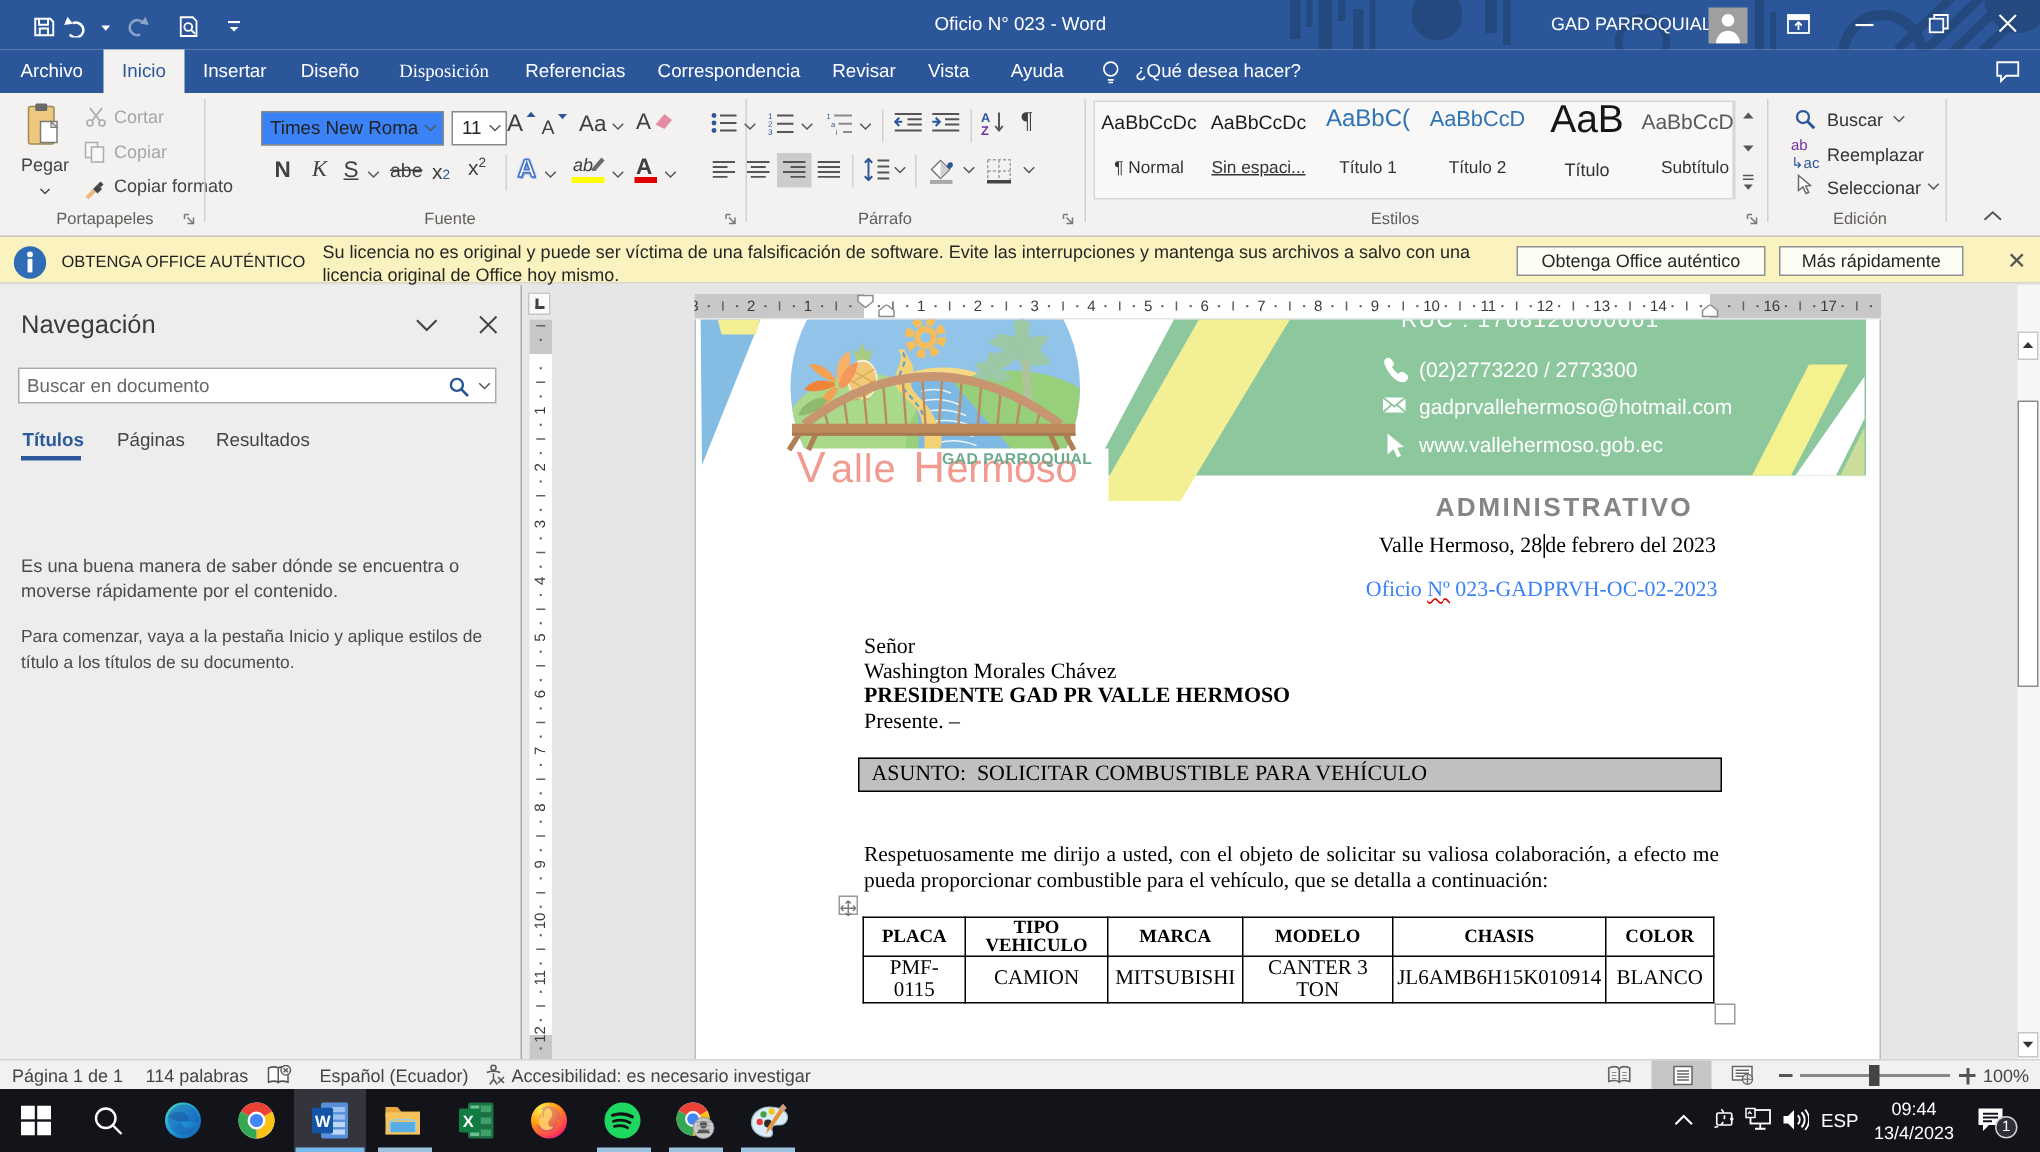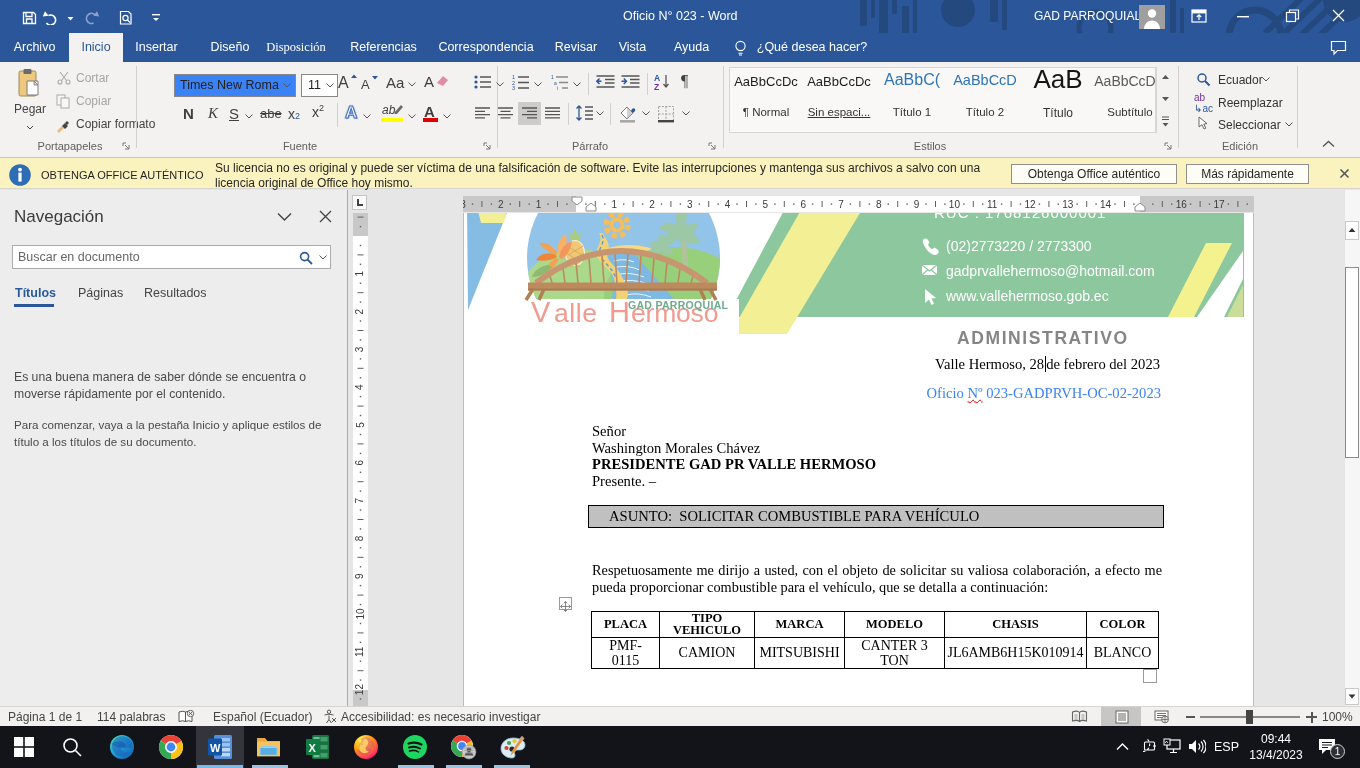--- a/index.html
+++ b/index.html
@@ -24,21 +24,21 @@
   .msgbtn { position:absolute; top:6px; height:20px; background:#fdfcf5; border:1px solid #8f8f8f; font-size:12px; color:#262626; text-align:center; line-height:18px; }
   
   #navpane { position:absolute; top:190px; left:0; width:348px; height:516px; background:#ededed; border-right:1px solid #ababab; }
   
   #docarea { position:absolute; top:190px; left:348px; width:997px; height:516px; background:#e6e6e6; overflow:hidden; }
   #vscroll { position:absolute; top:190px; left:1345px; width:15px; height:516px; background:#f6f6f6; }
   
   #statusbar { position:absolute; top:706px; left:0; width:1360px; height:20px; background:#f2f1ef; border-top:1px solid #d6d4d2; font-size:12px; color:#444; }
   
   #taskbar { position:absolute; top:726px; left:0; width:1360px; height:42px; background:#12141a; }
-  .serif { font-family:"Liberation Serif", serif;margin-left:16px; }
+  .serif { font-family:"Liberation Serif", serif; }
 </style>
 </head>
 <body>
 <div id="root">
   <div id="titlebar">
 
     <svg class="abs" style="left:840px;top:0" width="520" height="33" viewBox="0 0 520 33">
       <g fill="#24497e">
         <rect x="20" y="0" width="7" height="26"></rect>
           <rect x="31" y="0" width="4" height="18"></rect>
@@ -111,21 +111,21 @@
       <path d="M4.5 4.5 v-2.5 h9 v9 h-2.5" fill="none" stroke="#fff" stroke-width="1.2"></path>
     </svg>
     <svg class="abs" style="left:1331px;top:8px" width="16" height="16" viewBox="0 0 16 16">
         <path d="M2 2 L13 13 M13 2 L2 13" stroke="#fff" stroke-width="1.3"></path>
       </svg>
   </div>
   <div id="tabrow">
     <div class="tab" style="left:0px;width:69px;">Archivo</div>
     <div class="tab active" style="left:69px;width:54px;">Inicio</div>
     <div class="tab" style="left:123px;width:67px;">Insertar</div>
-    <div class="tab" style="left:199px;width:62px;">Diseño</div>
+    <div class="tab" style="left:189px;width:62px;">Diseño</div>
     <div class="tab" style="left:252px;width:88px;font-family:Liberation Serif, serif;">Disposición</div>
     <div class="tab" style="left:340px;width:87px;">Referencias</div>
     <div class="tab" style="left:427px;width:118px;">Correspondencia</div>
     <div class="tab" style="left:545px;width:62px;">Revisar</div>
     <div class="tab" style="left:607px;width:51px;">Vista</div>
     <div class="tab" style="left:658px;width:67px;">Ayuda</div>
     <svg class="abs" style="left:733px;top:7px" width="15" height="17" viewBox="0 0 15 17">
       <g fill="none" stroke="#fff" stroke-width="1.1">
         <circle cx="7.5" cy="6" r="4.6"></circle>
         <path d="M5.5 13.2 h4 M6 15 h3"></path>
@@ -377,21 +377,21 @@
     <div class="glabel" style="left:890px;width:80px;">Estilos</div>
     <svg class="glauncher" style="left:1164px;top:80px" width="10" height="10" viewBox="0 0 10 10">
         <path d="M1 1 v3 M1 1 h3 M3 3 l4 4 M7 3 v4 h-4" stroke="#777" fill="none"></path>
       </svg>
     <div class="gsep" style="left:1178px;"></div>
 
     <svg class="abs" style="left:1196px;top:10px" width="15" height="15" viewBox="0 0 15 15">
       <circle cx="6" cy="6" r="4" fill="none" stroke="#2b579a" stroke-width="1.5"></circle>
         <path d="M9 9 L13.5 13.5" stroke="#2b579a" stroke-width="2"></path>
     </svg>
-    <div class="abs" style="left:1218px;top:11px;font-size:12px;color:#333;">Ecuador</div>
+    <div class="abs" style="left:1218px;top:11px;font-size:12px;color:#333;">Buscar</div>
     <svg class="abs" style="left:1262px;top:15px" width="8" height="5" viewBox="0 0 8 5">
         <path d="M0.5 0.5 l3.5 3.5 3.5-3.5" fill="none" stroke="#555"></path>
       </svg>
     <div class="abs" style="left:1194px;top:30px;font-size:10px;"><span style="color:#7030a0;">ab</span><br><span style="color:#2b579a;">↳ac</span></div>
     <div class="abs" style="left:1218px;top:34px;font-size:12px;color:#333;">Reemplazar</div>
     <svg class="abs" style="left:1197px;top:54px" width="12" height="14" viewBox="0 0 12 14">
         <path d="M2 1 L2 11 L5 8.6 L7 13 L8.8 12.2 L6.8 8 L10 7.6 z" fill="#fff" stroke="#6a6a6a"></path>
       </svg>
     <div class="abs" style="left:1218px;top:56px;font-size:12px;color:#333;">Seleccionar</div>
     <svg class="abs" style="left:1285px;top:60px" width="8" height="5" viewBox="0 0 8 5">
@@ -739,21 +739,21 @@
 
           <path d="M461 76 L461 90 L465 86.5 L467.5 92 L470 90.8 L467.5 85.5 L472 85 z" fill="#fff"></path>
         </g>
 
         <text x="493" y="131" font-family="Liberation Sans" font-size="17.5" font-weight="bold" fill="#858585" letter-spacing="1.6">ADMINISTRATIVO</text>
       </svg>
 
       <div class="abs serif" style="left:0;top:143px;width:680px;text-align:right;font-size:14.6px;color:#000;">Valle Hermoso, 28<span style="border-left:1px solid #000;margin:0 0 0 1px;"></span>de febrero del 2023</div>
       <div class="abs serif" style="left:0;top:172px;width:681px;text-align:right;font-size:14.6px;color:#3b82f6;">Oficio <span style="text-decoration:underline wavy #e00000 1px;">Nº</span> 023-GADPRVH-OC-02-2023</div>
       <div class="abs serif" style="left:112px;top:210px;font-size:14.6px;line-height:16.7px;color:#000;">Señor<br>Washington Morales Chávez<br><b>PRESIDENTE GAD PR VALLE HERMOSO</b><br>Presente. –</div>
-      <div class="abs serif" style="left:108px;top:292px;width:576px;height:23px;background:#c0c0c0;border:1.5px solid #000;font-size:14.6px;line-height:20px;padding-left:20px;">ASUNTO:&nbsp; SOLICITAR COMBUSTIBLE PARA VEHÍCULO</div>
+      <div class="abs serif" style="left:108px;top:292px;width:576px;height:23px;background:#c0c0c0;border:1.5px solid #000;font-size:14.6px;line-height:20px;padding-left:8px;">ASUNTO:&nbsp; SOLICITAR COMBUSTIBLE PARA VEHÍCULO</div>
       <div class="abs serif" style="left:112px;top:349px;width:570px;font-size:14.3px;line-height:16.8px;color:#000;">
           <div style="text-align:justify;text-align-last:justify;">Respetuosamente me dirijo a usted, con el objeto de solicitar su valiosa colaboración, a efecto me</div>
           <div>pueda proporcionar combustible para el vehículo, que se detalla a continuación:</div>
         </div>
 
       <div class="abs" style="left:95px;top:384px;width:13px;height:13px;border:1px solid #9a9a9a;background:#fff;">
         <svg width="11" height="11" viewBox="0 0 11 11">
             <path d="M5.5 0.5 v10 M0.5 5.5 h10 M5.5 0.5 l-1.8 1.8 M5.5 0.5 l1.8 1.8 M5.5 10.5 l-1.8 -1.8 M5.5 10.5 l1.8 -1.8 M0.5 5.5 l1.8 -1.8 M0.5 5.5 l1.8 1.8 M10.5 5.5 l-1.8 -1.8 M10.5 5.5 l-1.8 1.8" stroke="#777" stroke-width="0.9" fill="none"></path>
           </svg>
       </div>

